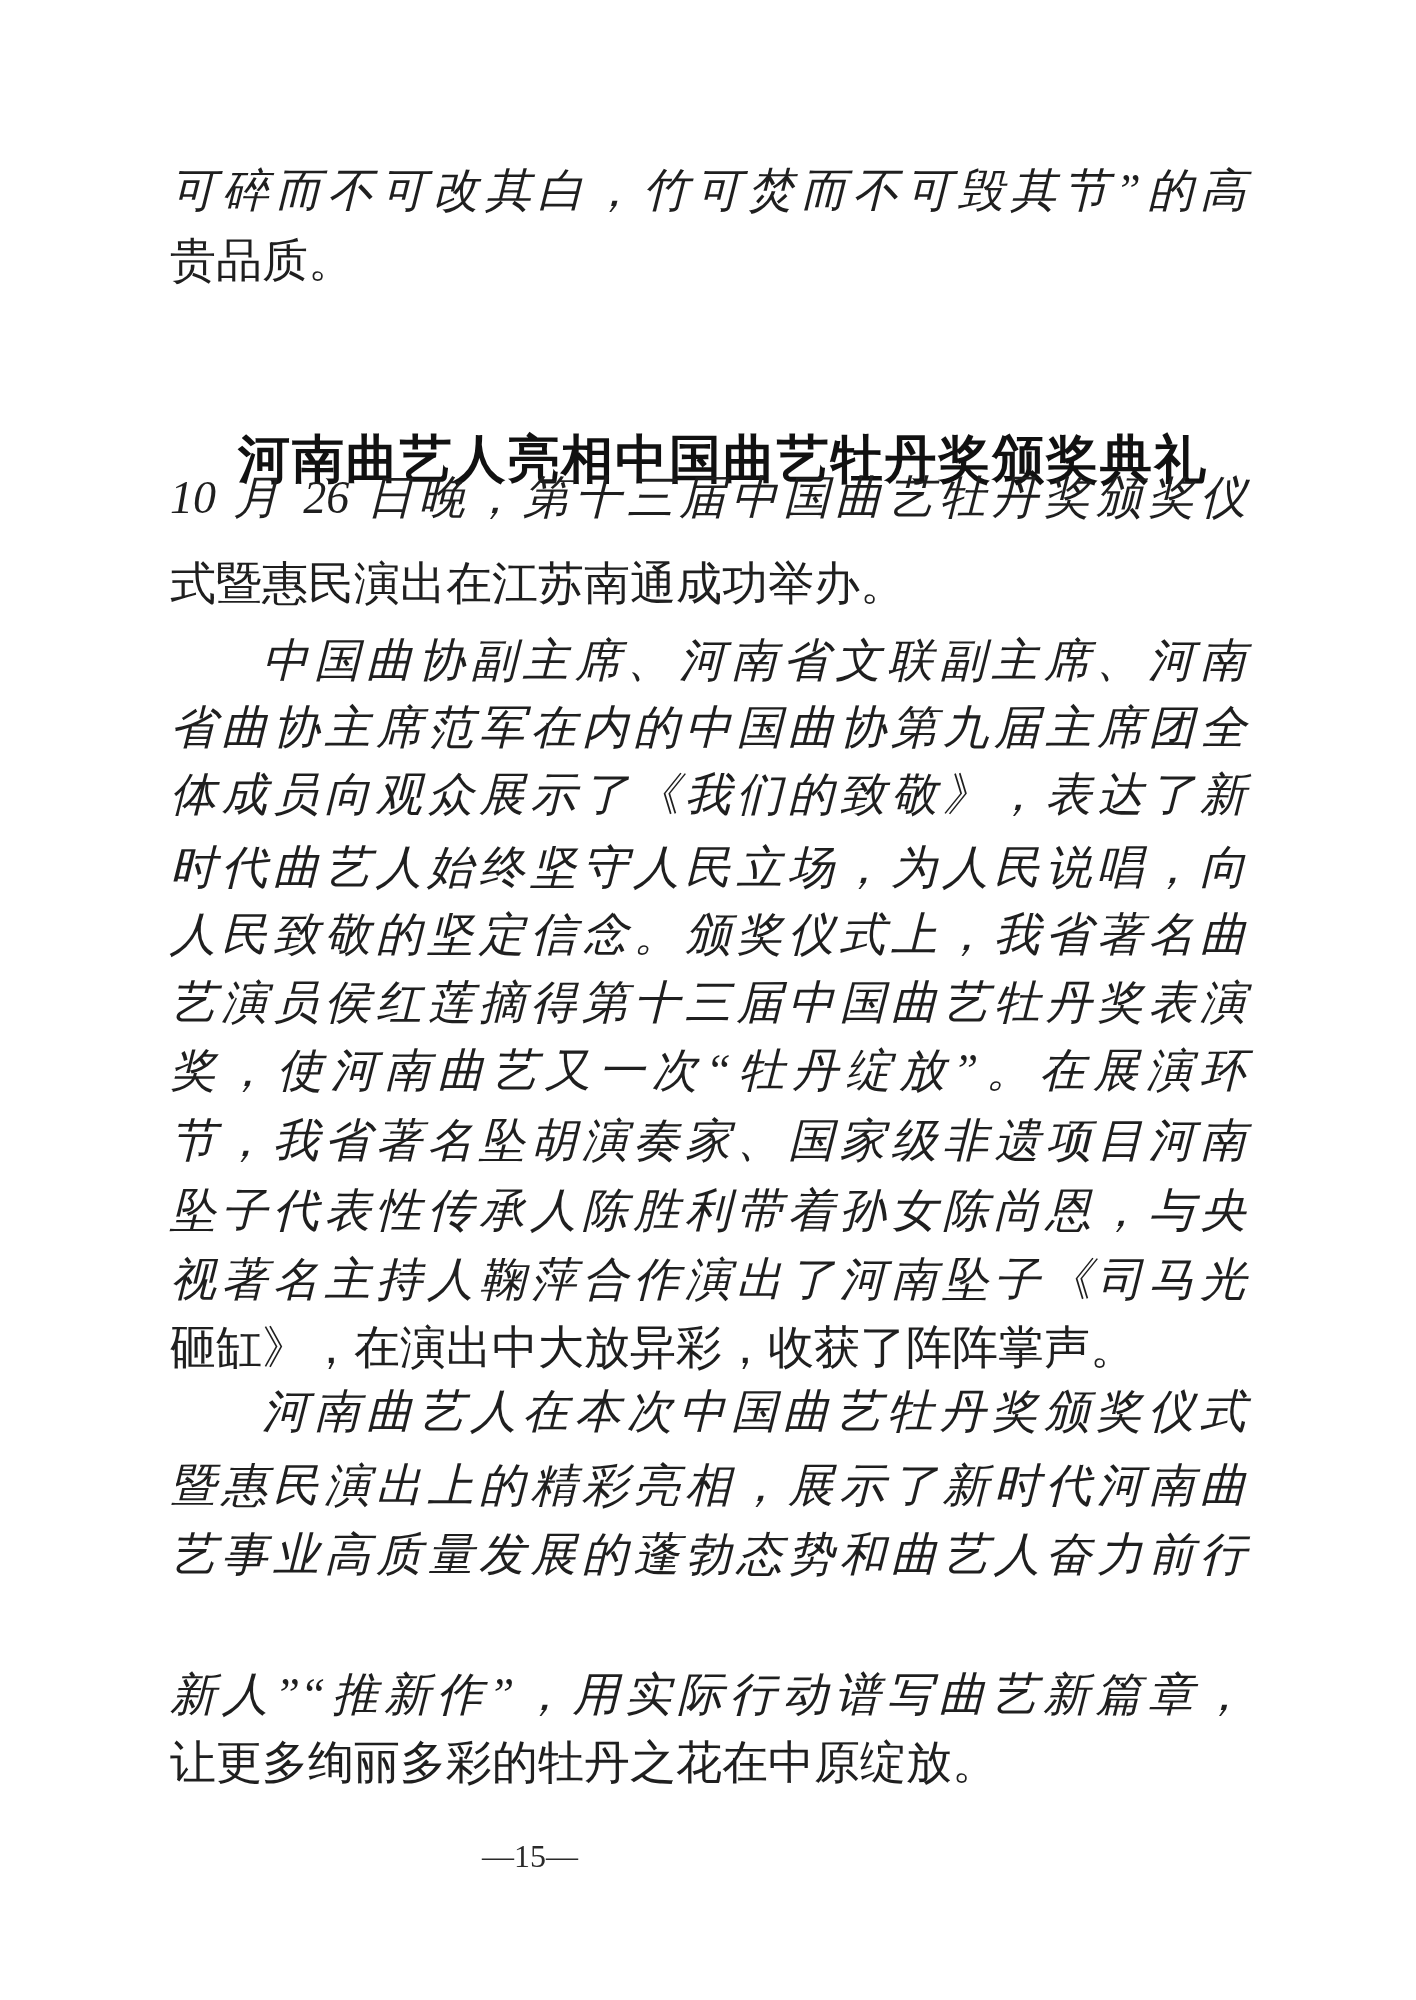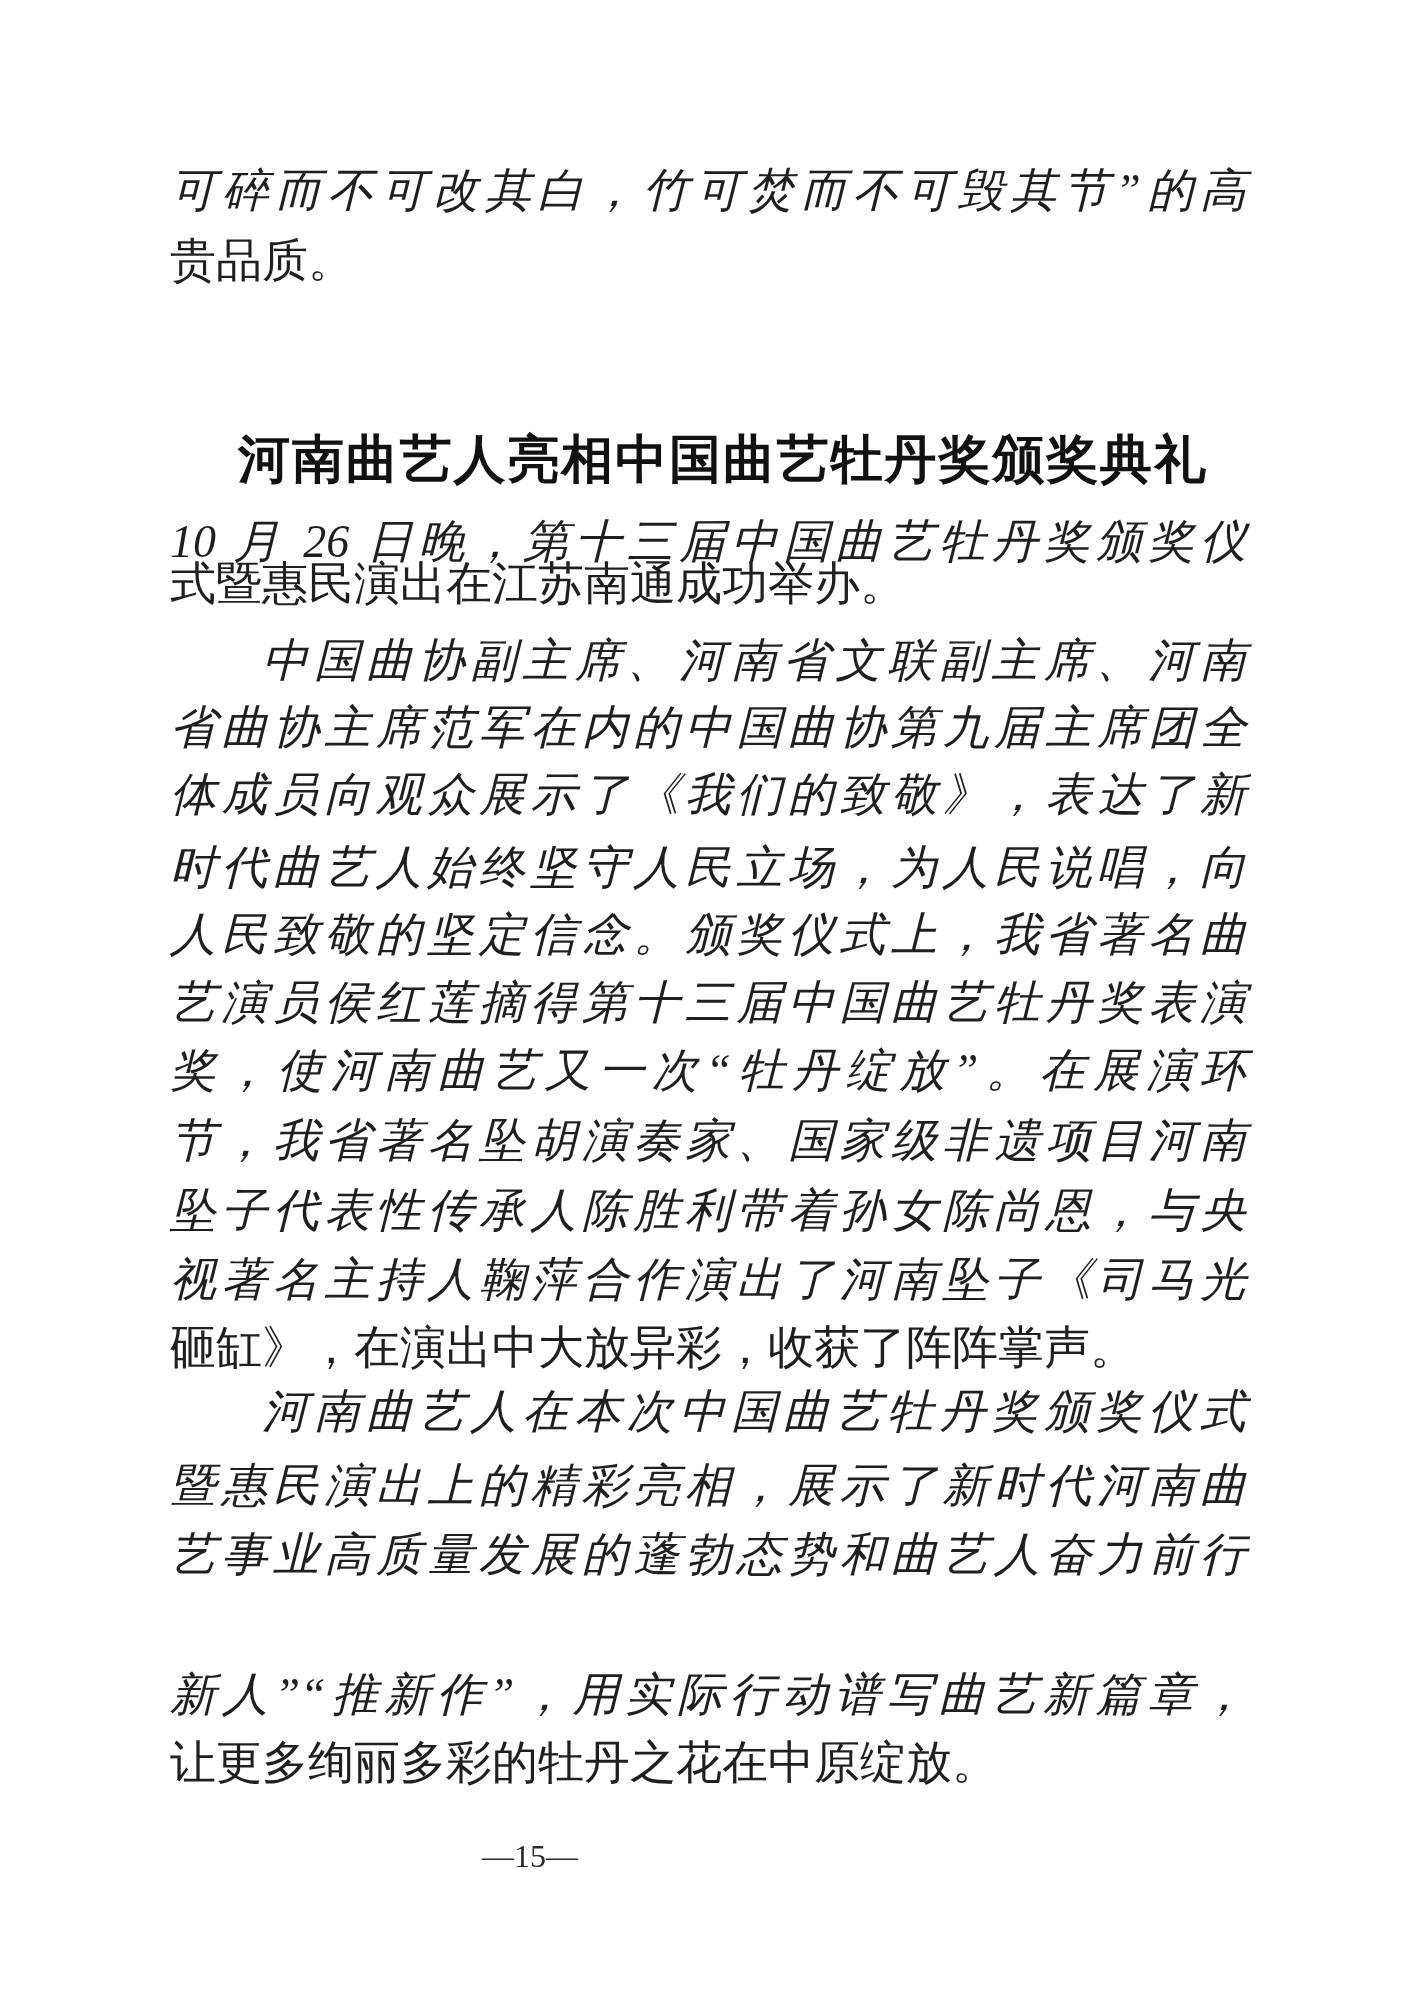--- a/index.html
+++ b/index.html
@@ -68,21 +68,21 @@
 </head>
 <body>
 
 <div class="page">
 
   <div class="line justify" style="top:157px">可碎而不可改其白，竹可焚而不可毁其节”的高</div>
   <div class="line plain" style="top:227px">贵品质。</div>
 
   <div class="title-line" style="top:425px">河南曲艺人亮相中国曲艺牡丹奖颁奖典礼</div>
 
-  <div class="line justify" style="top:508px">10 月 26 日晚，第十三届中国曲艺牡丹奖颁奖仪</div>
+  <div class="line justify" style="top:464px">10 月 26 日晚，第十三届中国曲艺牡丹奖颁奖仪</div>
   <div class="line plain" style="top:550px">式暨惠民演出在江苏南通成功举办。</div>
 
   <div class="line justify" style="top:694px">省曲协主席范军在内的中国曲协第九届主席团全</div>
   <div class="line justify indent" style="top:627px">中国曲协副主席、河南省文联副主席、河南</div>
   <div class="line justify" style="top:761px">体成员向观众展示了《我们的致敬》，表达了新</div>
   <div class="line justify" style="top:834px">时代曲艺人始终坚守人民立场，为人民说唱，向</div>
   <div class="line justify" style="top:901px">人民致敬的坚定信念。颁奖仪式上，我省著名曲</div>
   <div class="line justify" style="top:969px">艺演员侯红莲摘得第十三届中国曲艺牡丹奖表演</div>
   <div class="line justify" style="top:1037px">奖，使河南曲艺又一次“牡丹绽放”。在展演环</div>
   <div class="line justify" style="top:1107px">节，我省著名坠胡演奏家、国家级非遗项目河南</div>

